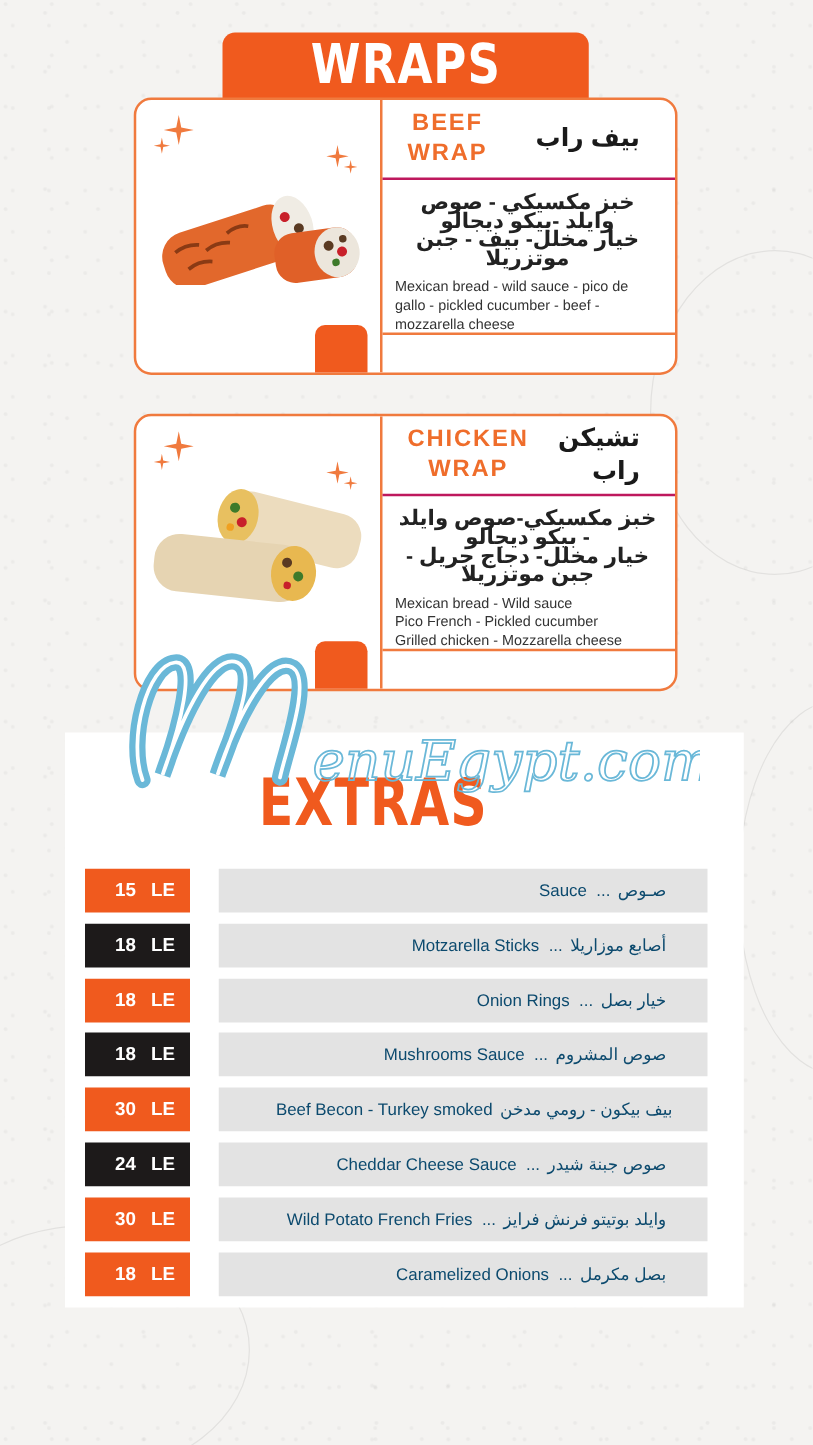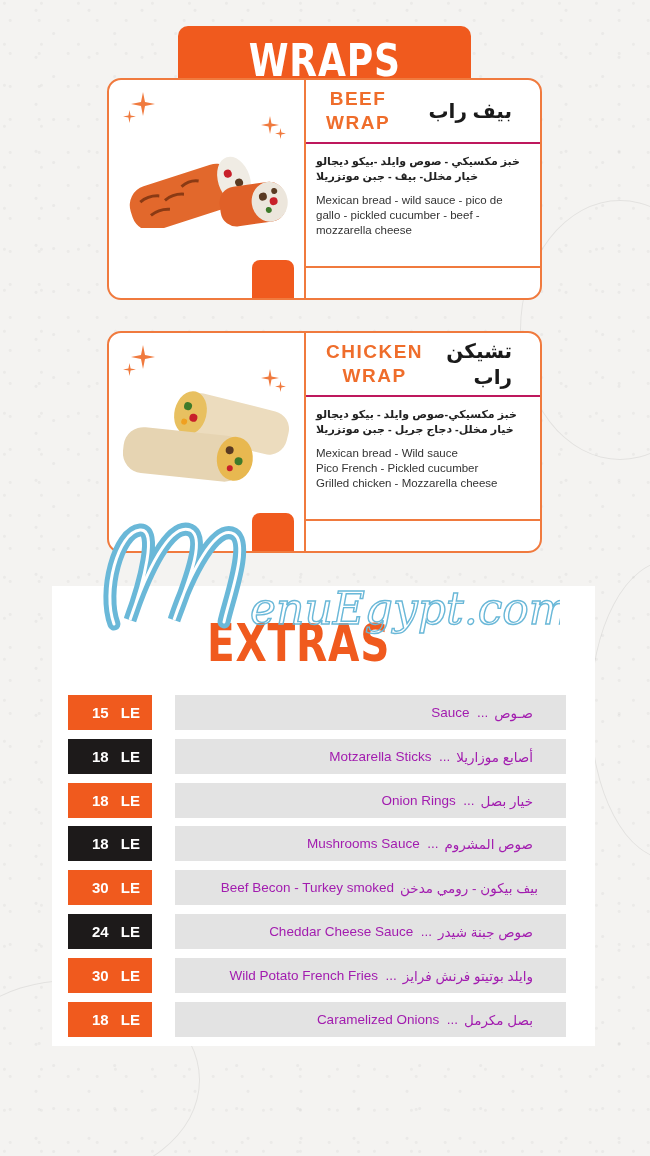--- a/index.html
+++ b/index.html
@@ -17,21 +17,21 @@
     background-size: 37px 41px, 53px 47px, 29px 33px, 61px 43px;
   }
   .texture-line {
     position: absolute; border: 1px solid rgba(0,0,0,0.07); border-radius: 50%;
   }
 
   
   .wraps-header {
     position: absolute; left: 178px; top: 26px; width: 293px; height: 68px;
     background: #f05a1e; border-radius: 10px;
-    display: flex; align-items: center; justify-content: center;
+    display: flex; align-items: flex-start; justify-content: center;
   }
   .wraps-header span {
     color: #fff; font-family: "DejaVu Sans", sans-serif; font-weight: bold;
     font-size: 44px; letter-spacing: 1px; transform: scaleX(0.82); display: inline-block;
   }
 
   
   .card {
     position: absolute; left: 107px; width: 435px; height: 222px;
     background: #fff; border: 2px solid #f07a3e; border-radius: 14px;
@@ -50,21 +50,21 @@
   .title-en {
     color: #ef6d2b; font-weight: bold; font-size: 19px; line-height: 24px;
     text-align: center; letter-spacing: 1.5px;
   }
   .title-ar {
     direction: rtl; font-weight: bold; font-size: 20px; color: #1a1a1a;
     text-align: right; line-height: 26px;
   }
   .card-desc { padding: 10px 12px 0 10px; height: 124px; border-bottom: 2px solid #f07a3e; }
   .desc-ar {
-    direction: rtl; text-align: left; font-size: 11px; color: #222;
+    direction: rtl; text-align: center; font-size: 17px; color: #222;
     line-height: 15px; margin-bottom: 9px; font-weight: bold;
   }
   .desc-en { font-size: 11.5px; color: #333; line-height: 15px; }
   .price-badge {
     position: absolute; right: 10px; bottom: -2px; width: 42px; height: 40px;
     background: #f05a1e; border-radius: 8px 8px 0 0; color: #fff;
     display: flex; flex-direction: column; align-items: center; justify-content: center;
     font-weight: bold; font-size: 12px; line-height: 14px; gap: 40px;
   }
   .sparkle { position: absolute; }
@@ -84,21 +84,21 @@
     position: absolute; left: 0; top: 0; width: 84px; height: 35px;
     color: #fff; font-weight: bold; font-size: 15px;
     display: flex; align-items: center; justify-content: flex-end; padding-right: 12px;
     word-spacing: 8px;
   }
   .extra-price.orange { background: #f05a1e; }
   .extra-price.black { background: #1d1a1a; }
   .extra-name {
     position: absolute; left: 107px; top: 0; width: 391px; height: 35px;
     background: #e3e3e3; display: flex; align-items: center; justify-content: flex-end;
-    padding-right: 33px; font-size: 13.5px; color: #a21caf; white-space: nowrap;
+    padding-right: 33px; font-size: 13.5px; color: #0c4a6e; white-space: nowrap;
   }
   .extra-name .ar { direction: rtl; margin-left: 6px; }
 
   
   .watermark { position: absolute; left: 100px; top: 512px; pointer-events: none; }
 </style>
 </head>
 <body>
 
 <div class="texture-line" style="left:-60px;top:980px;width:260px;height:200px;"></div>

